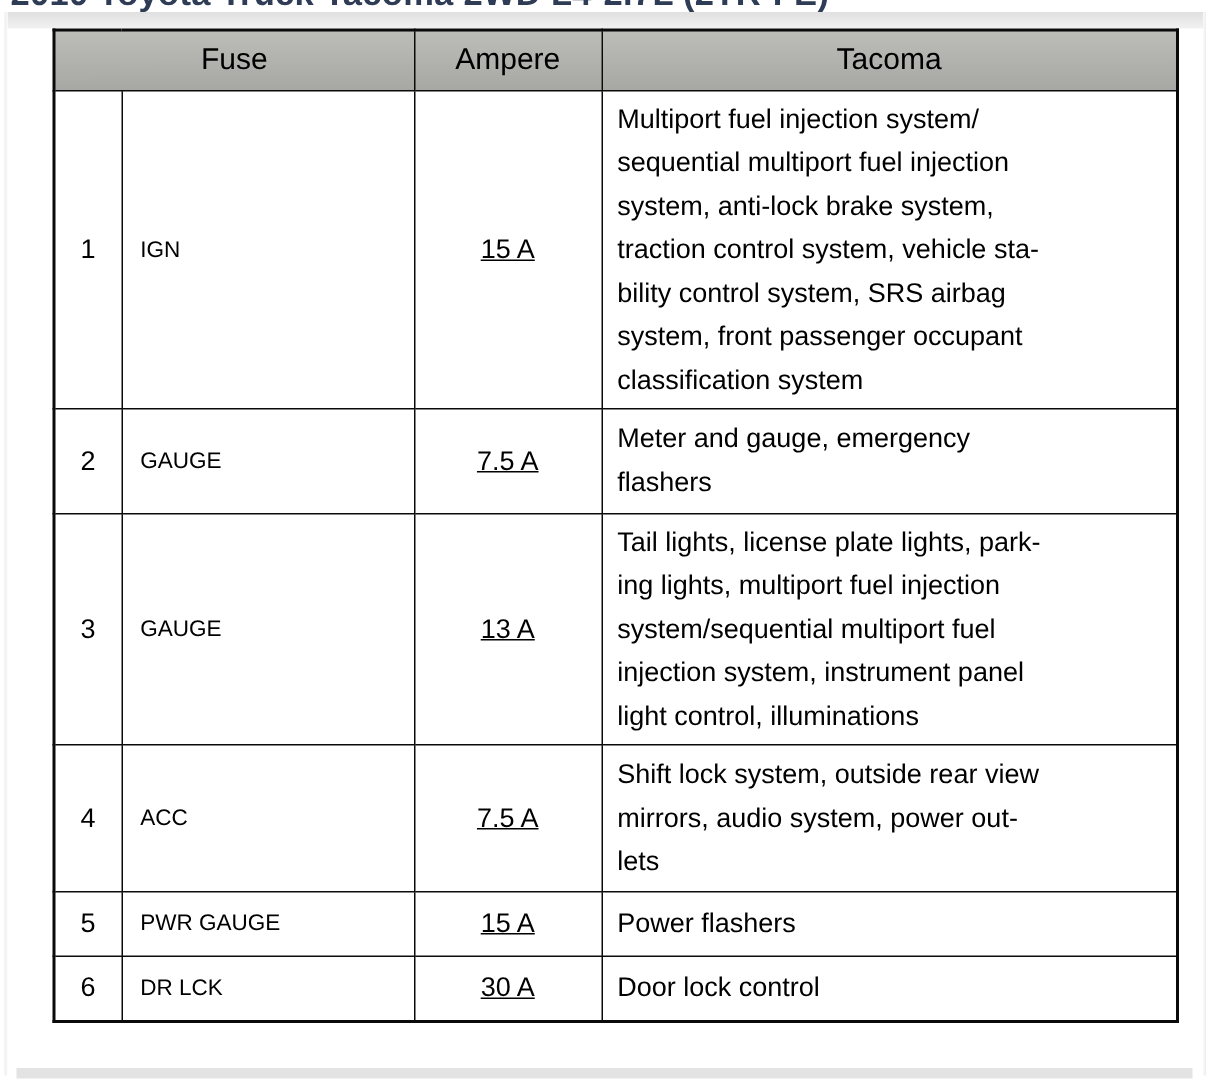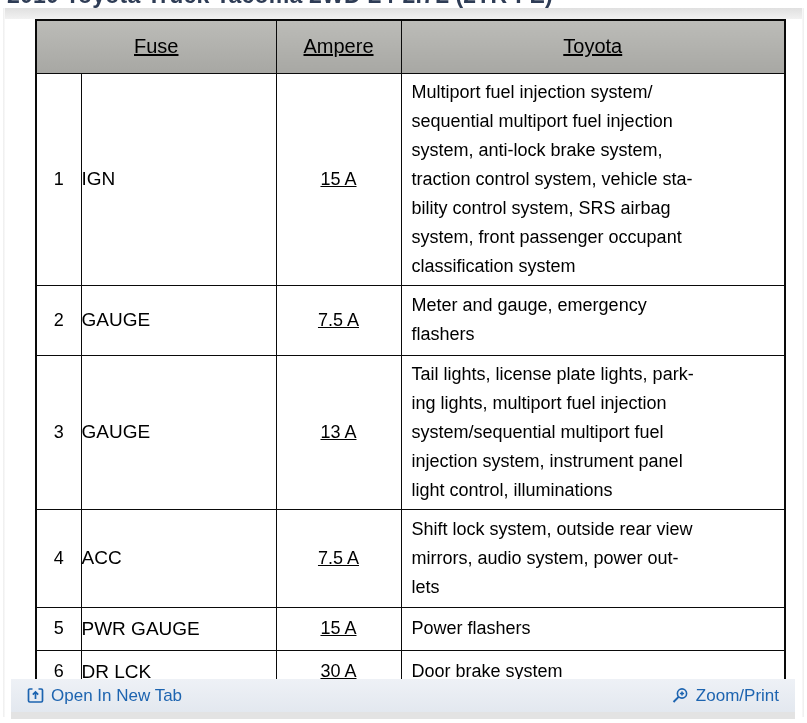--- a/index.html
+++ b/index.html
@@ -34,27 +34,27 @@
   
   table.fuse-table {
     position:absolute; left:35px; top:19px;
     width:749px; border-collapse:collapse; table-layout:fixed;
     border:2px solid #0a0a0a;
     background:#fff;
     color:#000;
   }
   .fuse-table th, .fuse-table td { border:1px solid #0a0a0a; }
   .fuse-table thead th {
-    height:53px;
+    height:40px;
     background:linear-gradient(#bcbcb8,#a7a7a3);
-    font-weight:400; font-size:20px; text-align:center; color:#000;text-decoration:underline;
+    font-weight:400; font-size:20px; text-align:center; color:#000;
   }
   .fuse-table td { font-size:18px; vertical-align:middle; }
   td.num  { text-align:center; }
-  td.name { font-size:19px; }
+  td.name { padding-left:12px; font-size:15px; }
   td.amp  { text-align:center;text-decoration:underline; }
   td.circuit {
     padding:4px 6px 4px 10px;
     line-height:29px;
     white-space:pre-line;
   }
   tr.r1 td { height:210px; }
   tr.r2 td { height:70px; }
   tr.r3 td { height:153px; }
   tr.r4 td { height:98px; }
@@ -93,21 +93,21 @@
     <colgroup>
       <col style="width:45px">
         <col style="width:195px">
         <col style="width:125px">
         <col style="width:384px">
     </colgroup>
     <thead>
       <tr>
         <th colspan="2">Fuse</th>
         <th>Ampere</th>
-        <th>Toyota</th>
+        <th>Tacoma</th>
       </tr>
     </thead>
     <tbody>
       <tr class="r1">
         <td class="num">1</td>
         <td class="name">IGN</td>
         <td class="amp">15 A</td>
         <td class="circuit">Multiport fuel injection system/
 sequential multiport fuel injection
 system, anti-lock brake system,
@@ -144,42 +144,21 @@
       <tr class="r5">
         <td class="num">5</td>
         <td class="name">PWR GAUGE</td>
         <td class="amp">15 A</td>
         <td class="circuit">Power flashers</td>
       </tr>
       <tr class="r6">
         <td class="num">6</td>
         <td class="name">DR LCK</td>
         <td class="amp">30 A</td>
-        <td class="circuit">Door brake system</td>
+        <td class="circuit">Door lock control</td>
       </tr>
     </tbody>
   </table>
 
-  <div class="footer-bar">
-    <a class="footer-link">
-      <span>
-        <svg width="17" height="17" viewBox="0 0 17 17" fill="none" stroke="#1d64b0" stroke-width="1.7">
-          <path d="M5.5 2 H2.8 A1.3 1.3 0 0 0 1.5 3.3 V13.7 A1.3 1.3 0 0 0 2.8 15 H14.2 A1.3 1.3 0 0 0 15.5 13.7 V3.3 A1.3 1.3 0 0 0 14.2 2 H11.5"></path>
-          <path d="M8.5 12 V5.2 M5.8 7.6 L8.5 4.9 L11.2 7.6"></path>
-        </svg>
-      </span>
-      <span>Open In New Tab</span>
-    </a>
-    <a class="footer-link">
-      <span>
-        <svg width="18" height="18" viewBox="0 0 18 18" fill="none" stroke="#1d64b0" stroke-width="1.6">
-          <circle cx="11" cy="6.5" r="4.6"></circle>
-          <path d="M11 4.4 V8.6 M8.9 6.5 H13.1"></path>
-          <path d="M7.6 9.9 L2.5 15" stroke-width="2"></path>
-        </svg>
-      </span>
-      <span>Zoom/Print</span>
-    </a>
-  </div>
 
   <div class="bottom-strip"></div>
 
 </div>
 
 </body></html>

